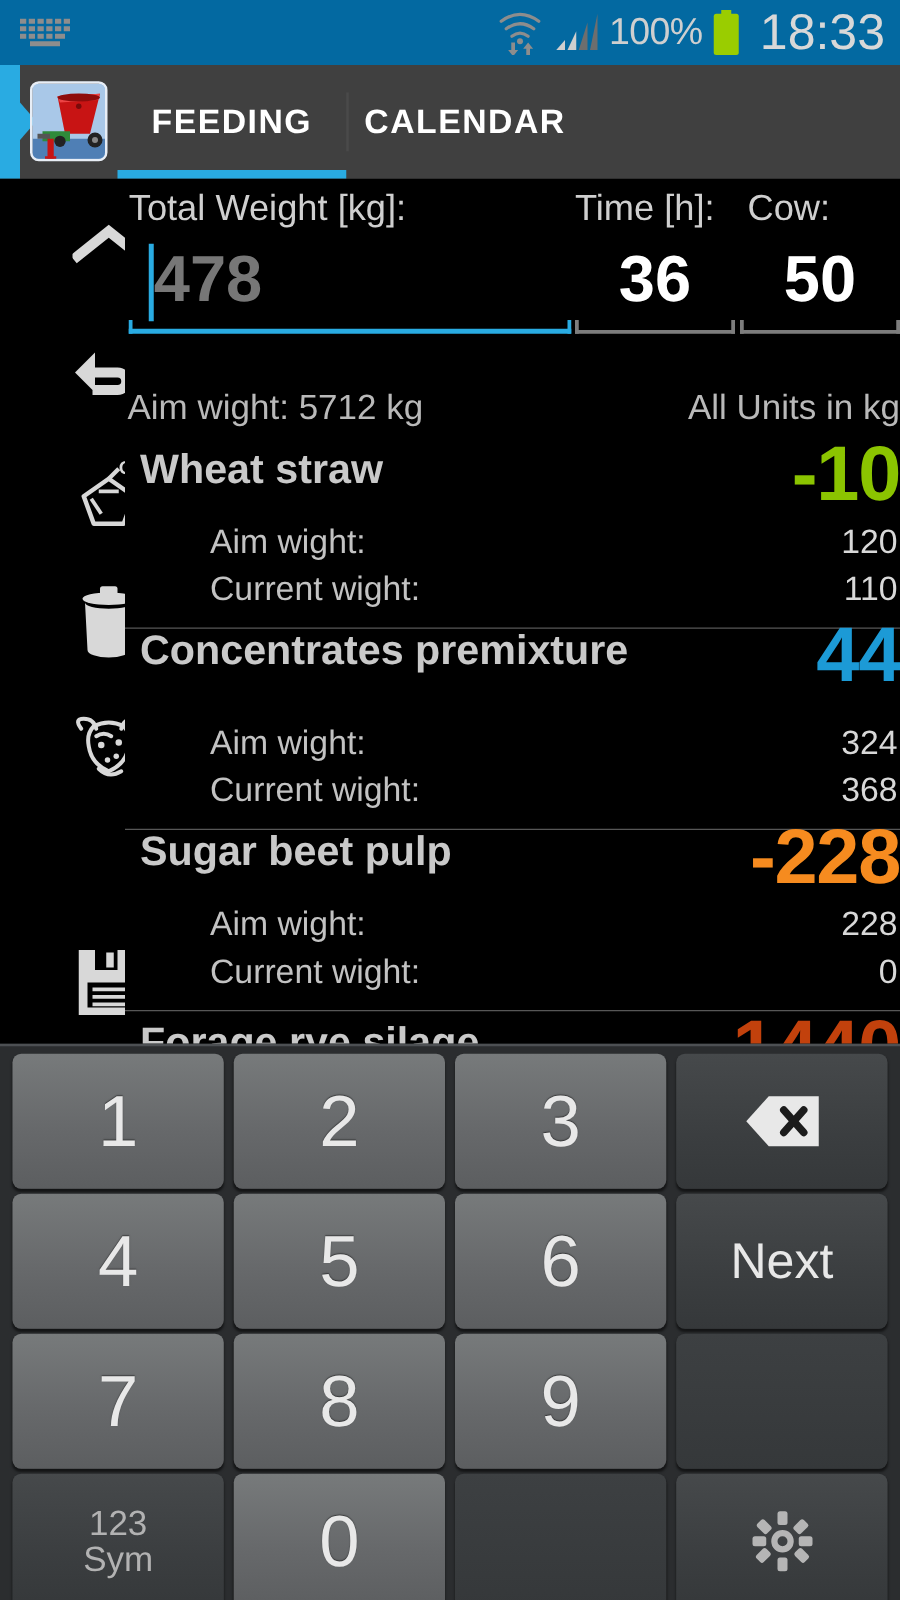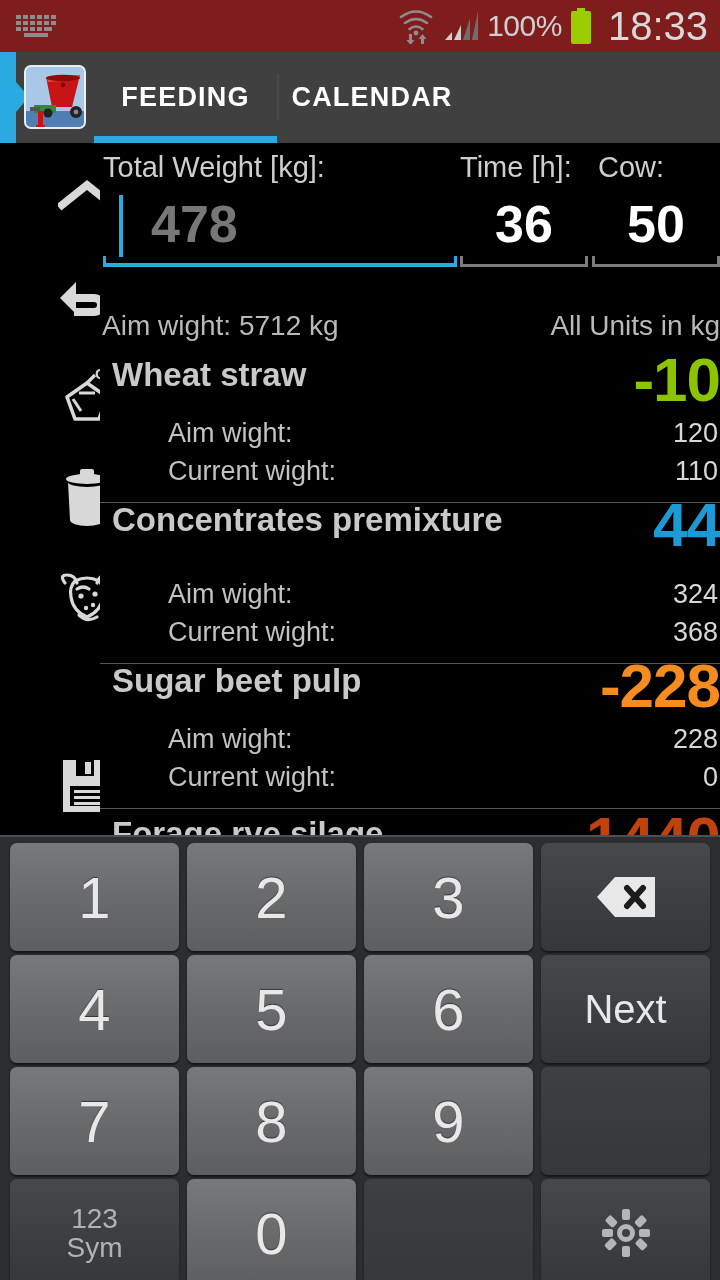--- a/index.html
+++ b/index.html
@@ -7,21 +7,21 @@
     width:720px; height:1280px;
     background:#000;
     font-family:"Liberation Sans", sans-serif;
     overflow:hidden;
   }
   body { position:relative; }
 
   
   .statusbar{
     position:absolute; top:0; left:0; width:720px; height:52px;
-    background:#7f1d1d;
+    background:#0369a1;
     display:flex; align-items:center;
   }
   .sb-left{ display:flex; align-items:center; padding-left:14px; }
   .kbd-icon{ width:46px; height:30px; display:block; }
   .sb-right{
     margin-left:auto; display:flex; align-items:center;
     padding-right:12px; gap:8px;
   }
   .wifi-icon{ width:38px; height:36px; display:block; }
   .signal-icon{ width:36px; height:32px; display:block; }
@@ -119,21 +119,20 @@
 
   .inp-val{
     position:absolute; left:0; right:0; top:0;
     font-size:52px; font-weight:bold; color:#fff;
     text-align:center; line-height:66px;
   }
   .inp-hint{
     position:absolute; left:20px; top:0;
     font-size:52px; font-weight:bold; color:#777;
     line-height:66px;
-    margin-left:28px;
   }
   .caret{
     position:absolute; left:16px; top:4px; width:4px; height:62px;
     background:#29ABE2;
   }
   .underline{
     position:absolute; left:0; bottom:6px; width:100%; height:3px;
     background:#7d7d7d;
   }
   .underline::before, .underline::after{

